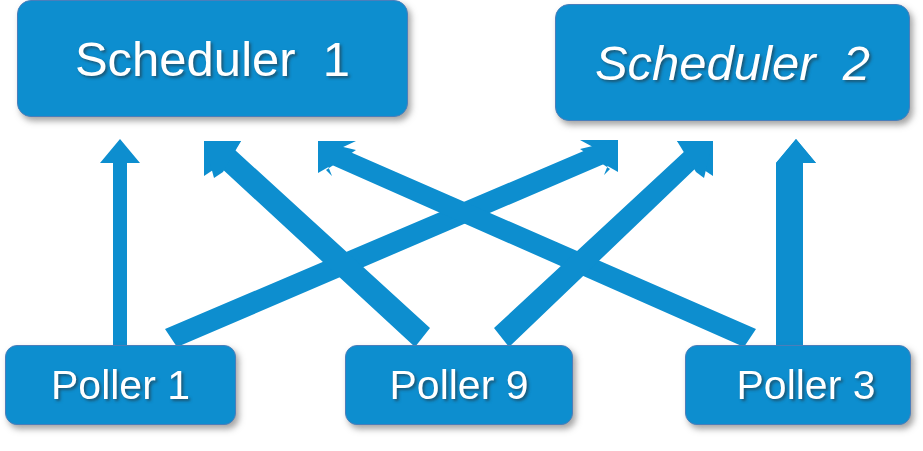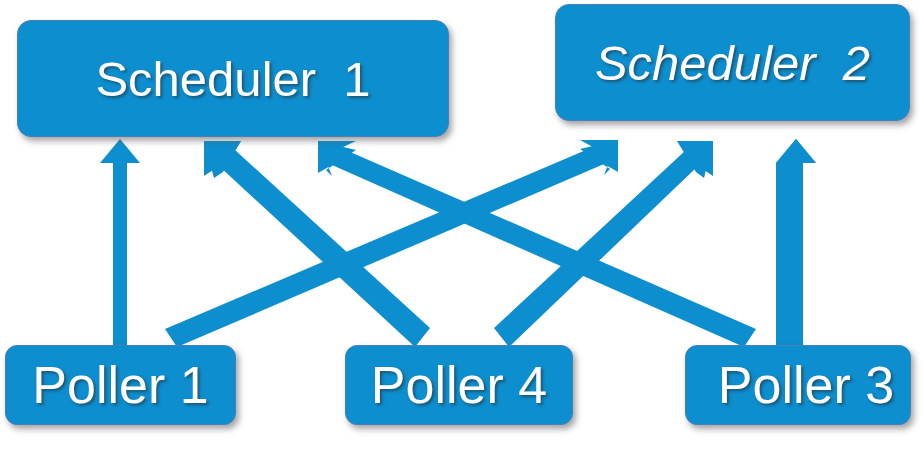--- a/index.html
+++ b/index.html
@@ -37,24 +37,24 @@
     color: #ffffff;
     white-space: pre;
     text-shadow: 2px 2px 3px rgba(40, 40, 40, 0.55);
     z-index: 5;
   }
   .node.scheduler {
     font-size: 49px;
     letter-spacing: 0px;
   }
   .node.poller {
-    font-size: 52px;
+    font-size: 41px;
     border-radius: 12px;
   }
-  #node-scheduler-1 { left: 17px;  top: 20px;   width: 432px; height: 117px; }
+  #node-scheduler-1 { left: 17px;  top: 0;   width: 391px; height: 117px; }
   #node-scheduler-2 { left: 555px; top: 4px;   width: 355px; height: 117px; font-style: italic; }
   #node-poller-1    { left: 5px;   top: 345px; width: 231px; height: 80px; }
   #node-poller-2    { left: 345px; top: 345px; width: 228px; height: 80px; }
   #node-poller-3    { left: 685px; top: 345px; width: 226px; height: 80px; padding-left: 16px; }
 </style>
 </head>
 <body>
 
 <div id="diagram-canvas">
 
@@ -96,20 +96,20 @@
 
   <div class="node scheduler" id="node-scheduler-2">
     <span>Scheduler  2</span>
   </div>
 
   <div class="node poller" id="node-poller-1">
     <span>Poller 1</span>
   </div>
 
   <div class="node poller" id="node-poller-2">
-    <span>Poller 4</span>
+    <span>Poller 9</span>
   </div>
 
   <div class="node poller" id="node-poller-3">
     <span>Poller 3</span>
   </div>
 
 </div>
 
 </body></html>

